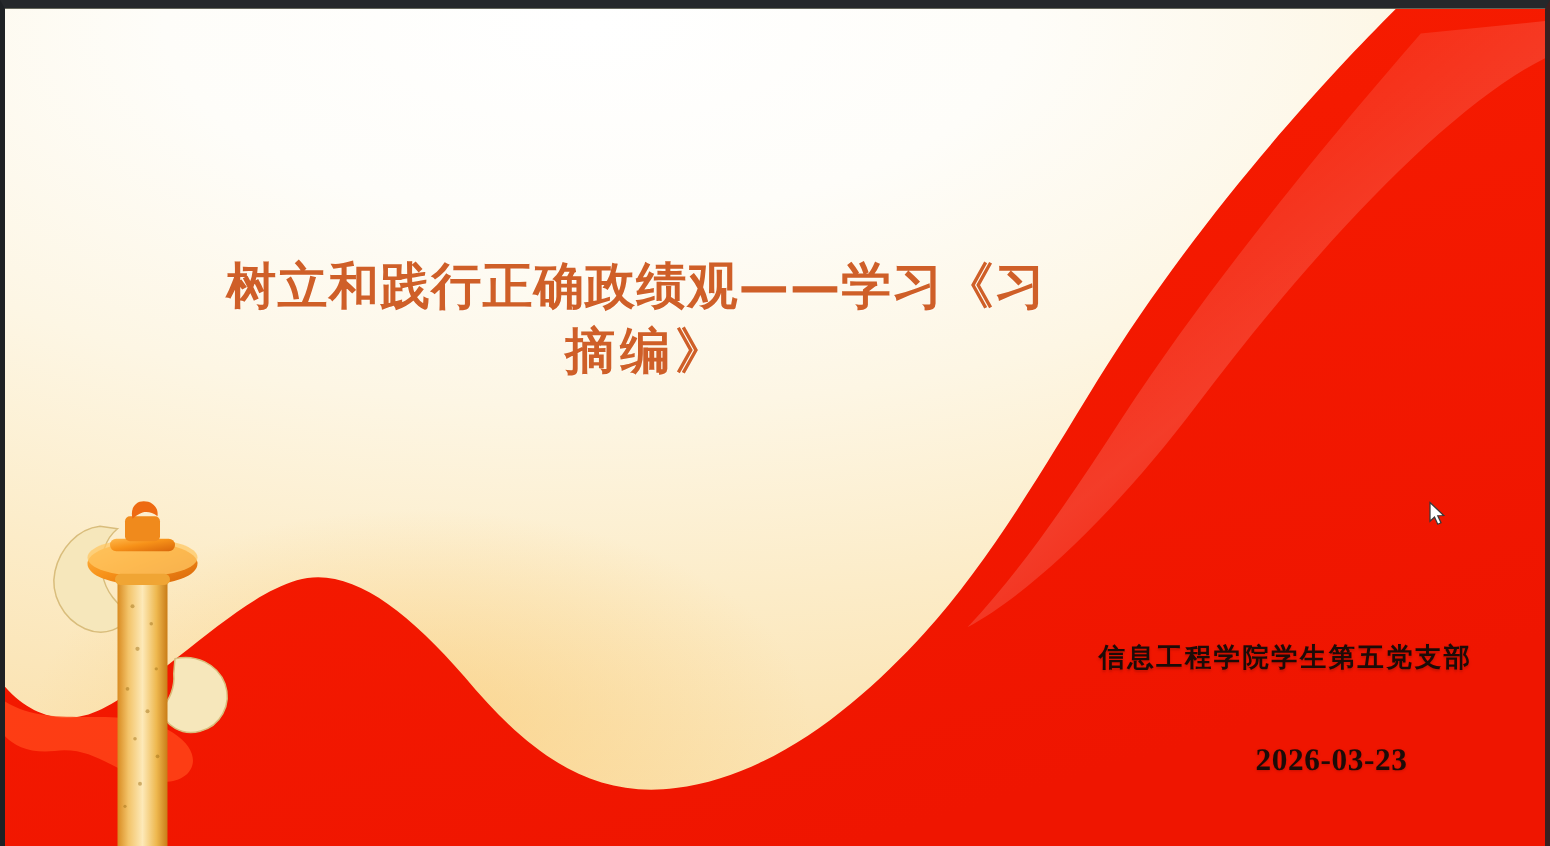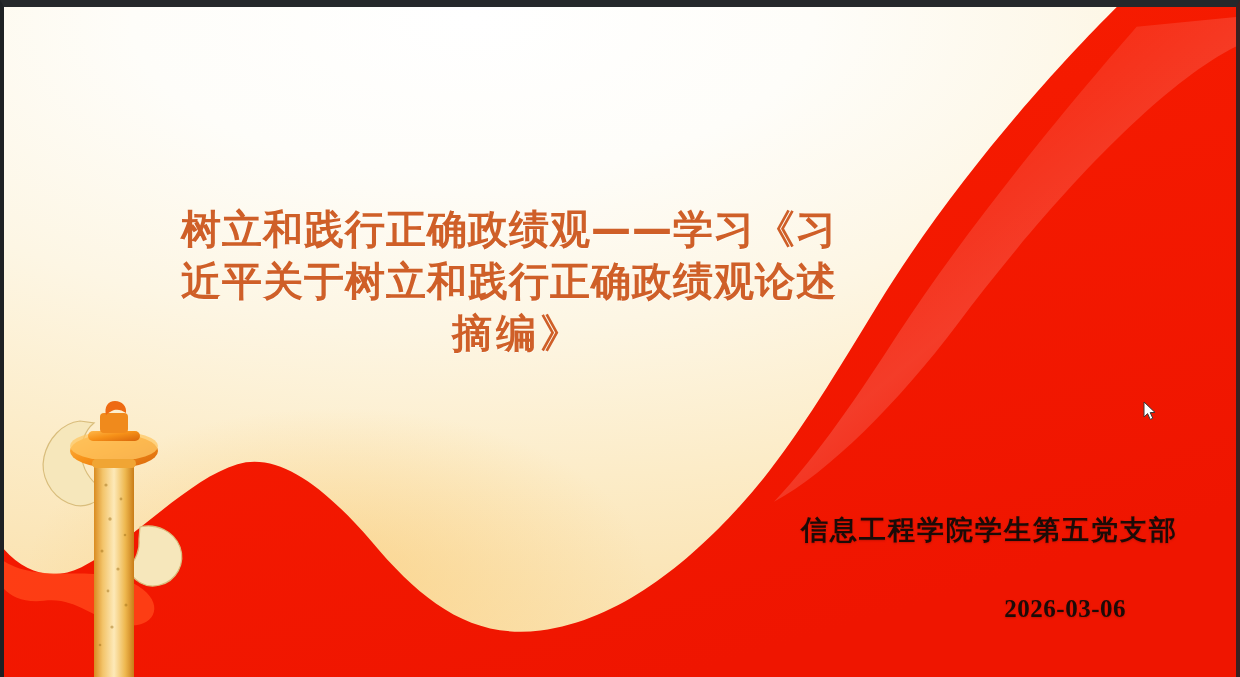--- a/index.html
+++ b/index.html
@@ -81,21 +81,21 @@
   .title-line { display: block; }
   .title-line.l3 { letter-spacing: 4px; padding-left: 18px; }
 
   
   .org-name {
     position: absolute;
     right: 58px;
     top: 505px;
     font-family: "DejaVu Sans", "Liberation Sans", sans-serif;
     font-weight: 600;
-    font-size: 27px;
+    font-size: 21px;
     letter-spacing: 2px;
     color: #1c0b07;
     text-shadow: 0 1px 2px rgba(120,10,0,.35);
     white-space: nowrap;
   }
   .date-text {
     position: absolute;
     right: 110px;
     top: 588px;
     font-family: "Liberation Serif", "DejaVu Serif", serif;
@@ -221,26 +221,25 @@
       <rect x="66" y="32" width="52" height="10" rx="5" fill="url(#goldCap)"></rect>
       <rect x="70" y="60" width="44" height="9" rx="4.5" fill="#f0a534"></rect>
 
       <rect x="78" y="14" width="28" height="20" rx="4" fill="#f08a1c"></rect>
       <path d="M84,16 C82,8 86,2 93,2 C100,2 105,7 104,14 C100,11 96,10 92,11
                C89,12 86,14 84,16 Z" fill="#ee6a12"></path>
     </svg>
 
     <div class="title-block">
       <span class="title-line l1">树立和践行正确政绩观——学习《习</span>
-      <span class="title-line l2">近平关于树立和践行正确政绩观论述</span>
       <span class="title-line l3">摘编》</span>
     </div>
 
     <div class="org-name">信息工程学院学生第五党支部</div>
 
-    <div class="date-text">2026-03-06</div>
+    <div class="date-text">2026-03-23</div>
 
     <svg class="cursor" viewBox="0 0 14 20">
       <path d="M1,1 L1,16 L4.6,12.6 L7.2,18.4 L9.8,17.2 L7.2,11.6 L12,11.4 Z" fill="#ffffff" stroke="#3a3a3a" stroke-width="1"></path>
     </svg>
 
   </div>
 </div>
 
 </body></html>

